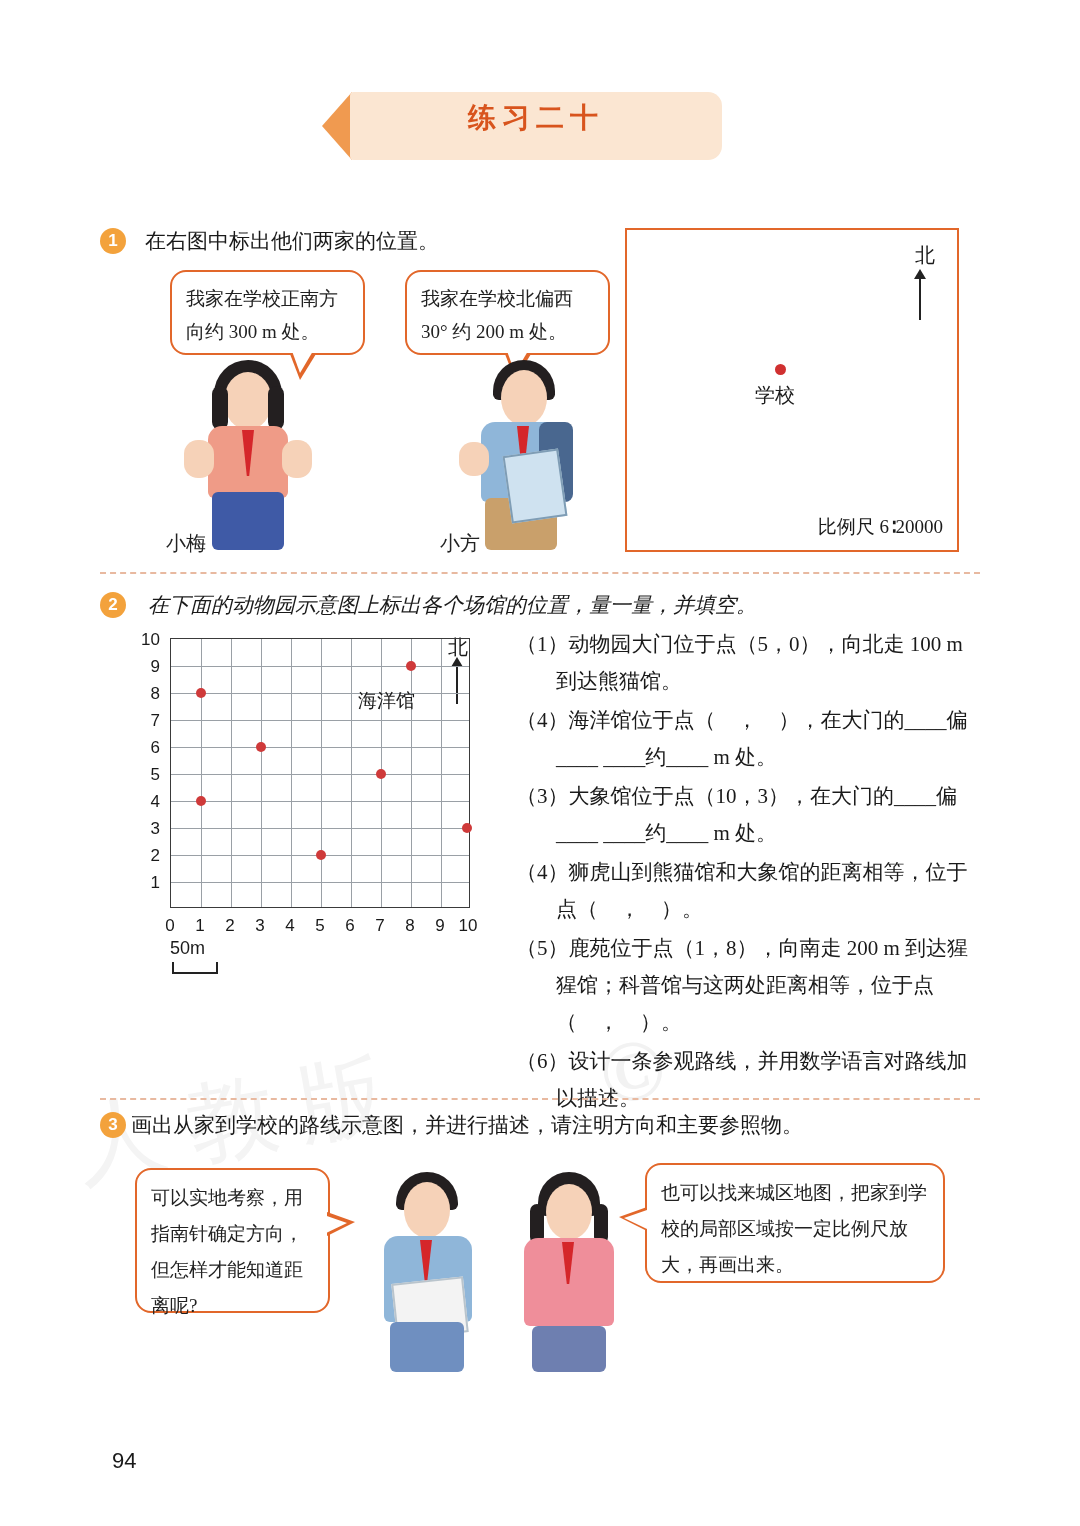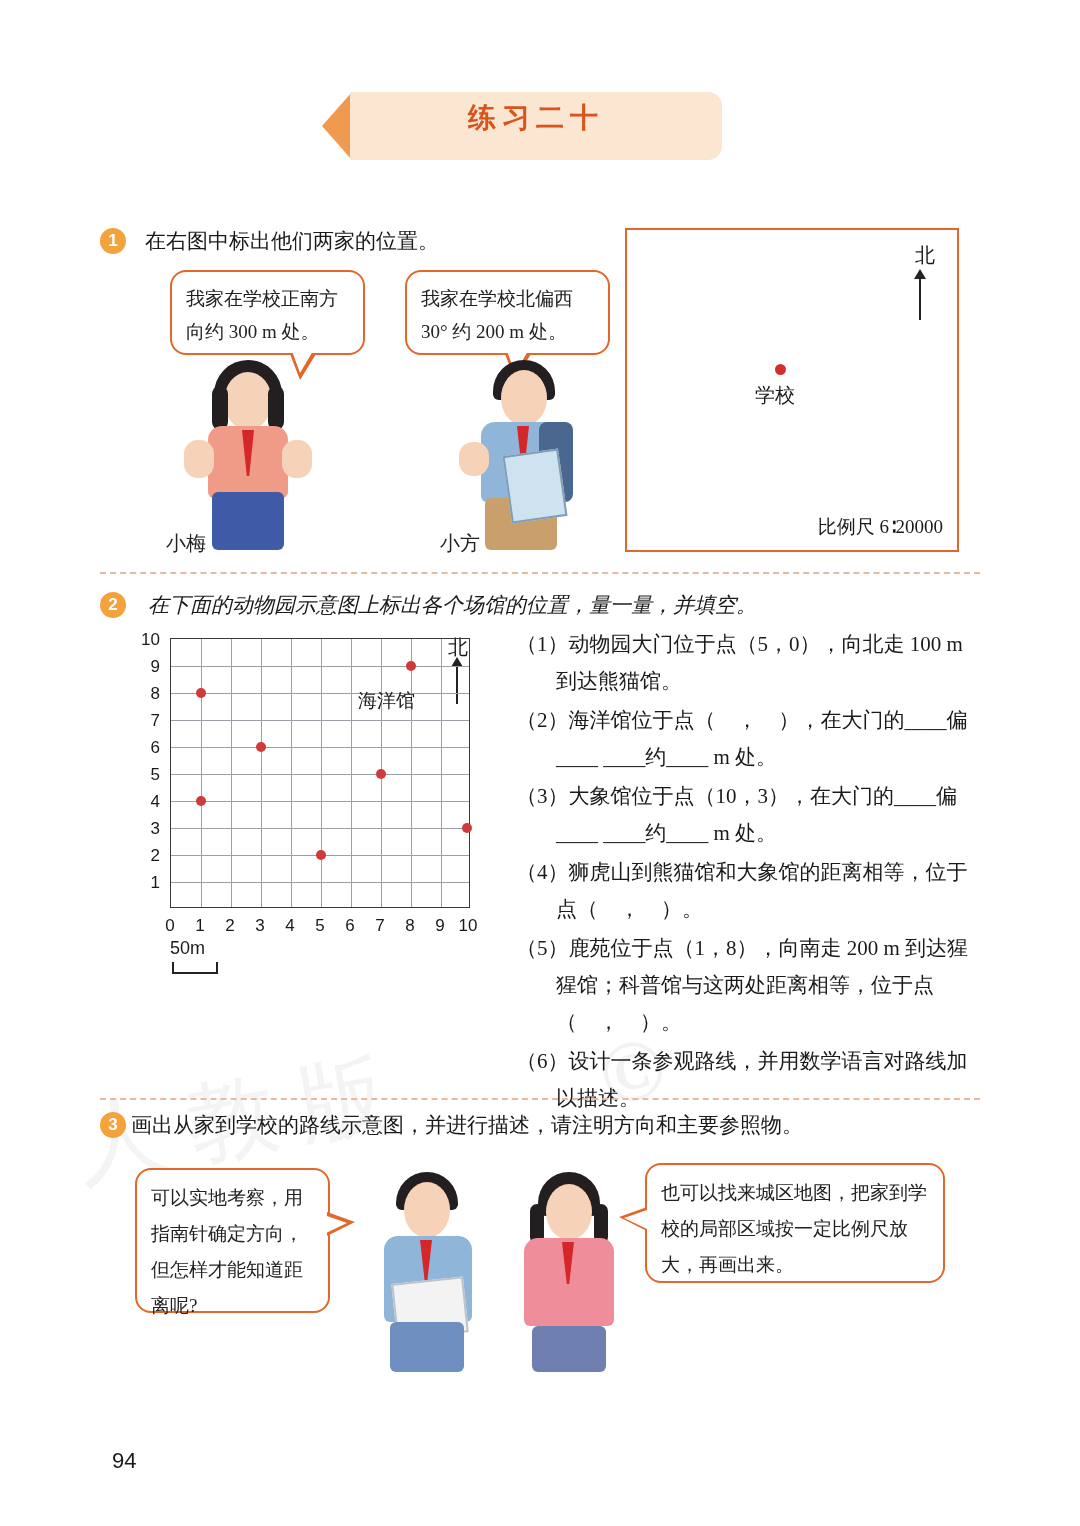--- a/index.html
+++ b/index.html
@@ -260,21 +260,21 @@
     <div class="xtick" style="left:300px;">9</div>
     <div class="xtick" style="left:328px;">10</div>
 
     <div class="sea-label">海洋馆</div>
     <div class="scalebar-txt">50m</div>
     <div class="scalebar"></div>
   </div>
 
   <div class="qlist">
     <span class="qitem">（1）动物园大门位于点（5，0），向北走 100 m 到达熊猫馆。</span>
-    <span class="qitem">（2）海洋馆位于点（　，　），在大门的____偏____ ____约____ m 处。</span>
+    <span class="qitem">（4）海洋馆位于点（　，　），在大门的____偏____ ____约____ m 处。</span>
     <span class="qitem">（3）大象馆位于点（10，3），在大门的____偏____ ____约____ m 处。</span>
     <span class="qitem">（4）狮虎山到熊猫馆和大象馆的距离相等，位于点（　，　）。</span>
     <span class="qitem">（5）鹿苑位于点（1，8），向南走 200 m 到达猩猩馆；科普馆与这两处距离相等，位于点（　，　）。</span>
     <span class="qitem">（6）设计一条参观路线，并用数学语言对路线加以描述。</span>
   </div>
 
   <div class="divider" style="top:1098px;"></div>
 
   <div class="num-badge" style="left:100px;top:1112px;">3</div>
   <div class="q-text" style="left:131px;top:1110px;width:830px;">画出从家到学校的路线示意图，并进行描述，请注明方向和主要参照物。</div>

